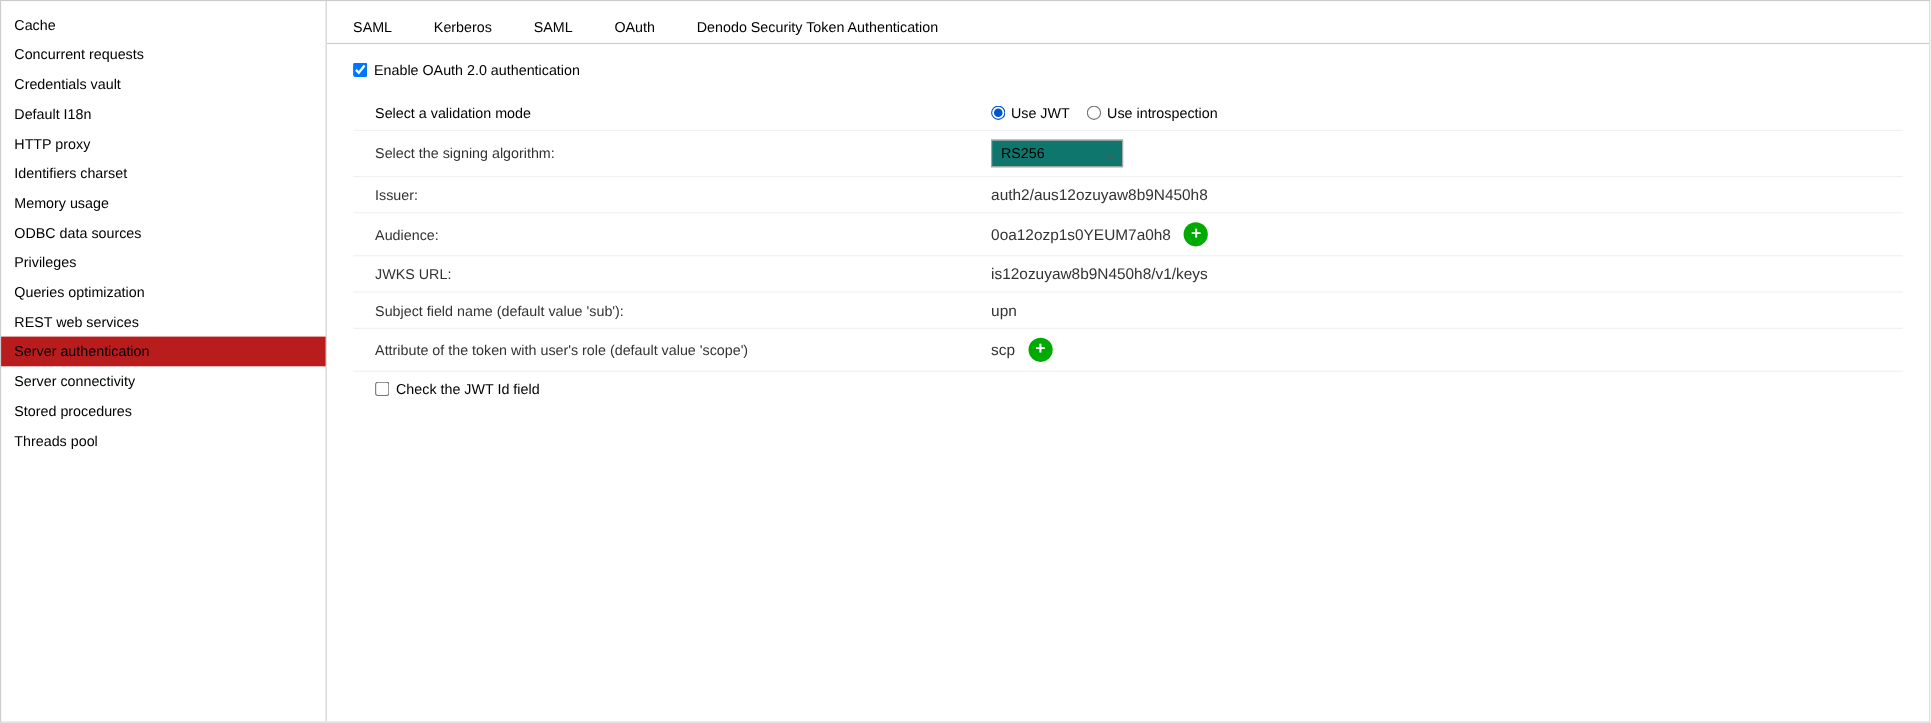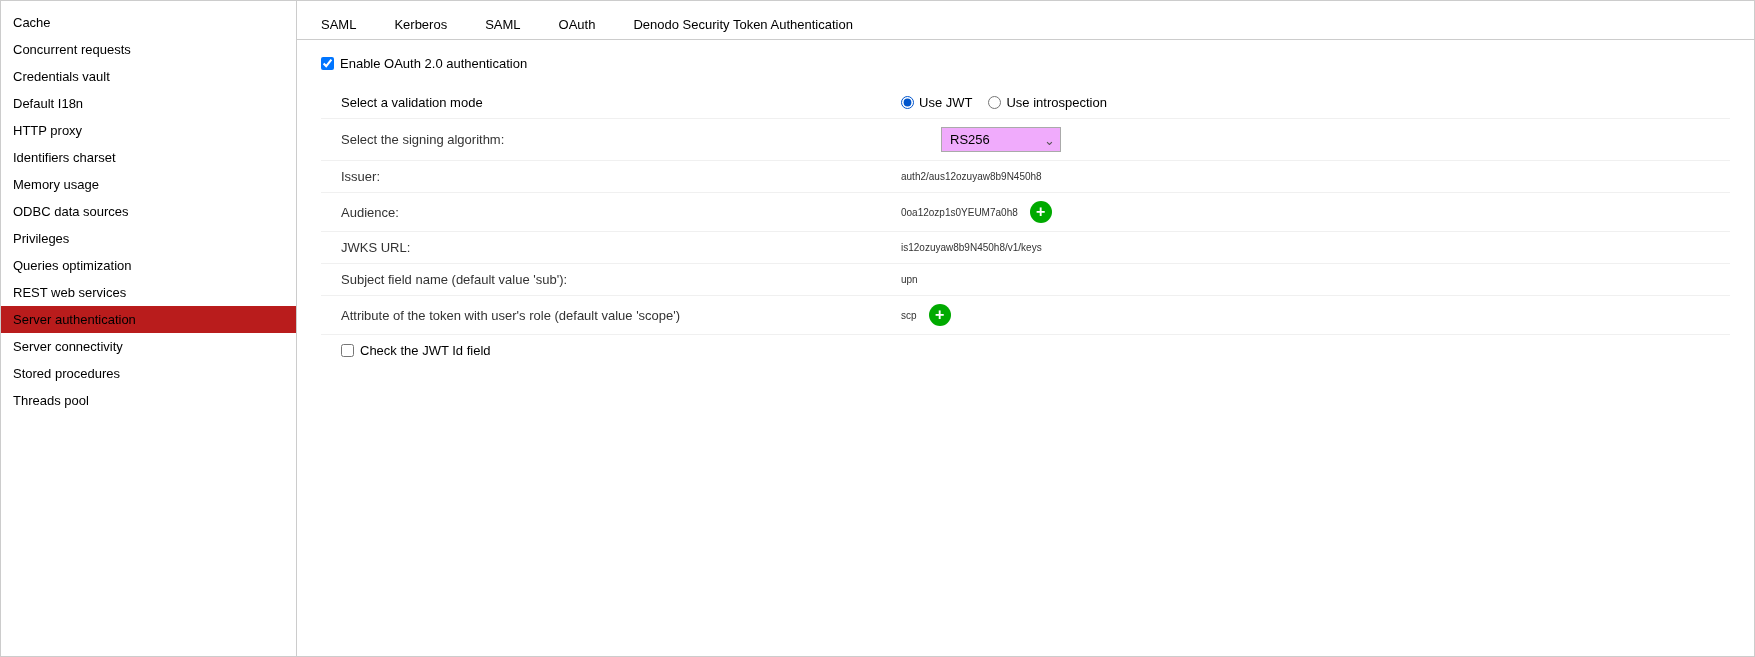--- a/index.html
+++ b/index.html
@@ -101,37 +101,36 @@
       cursor: pointer;
     }
     .select-wrapper {
       position: relative;
       display: inline-block;
     }
     .select-field {
       border: 1px solid #aaa;
       padding: 4px 24px 4px 8px;
       font-size: 13px;
-      background: #f0abfc;
+      background: #0f766e;
       appearance: none;
       min-width: 120px;
       cursor: pointer;
-      margin-left: 40px;
     }
     .select-arrow {
       position: absolute;
       right: 6px;
       top: 50%;
       transform: translateY(-50%);
       pointer-events: none;
       color: #555;
     }
     .value-text {
       color: #333;
-      font-size: 10px;
+      font-size: 14px;
     }
     .add-btn {
       width: 22px;
       height: 22px;
       background: #00aa00;
       border-radius: 50%;
       display: flex;
       align-items: center;
       justify-content: center;
       color: white;

